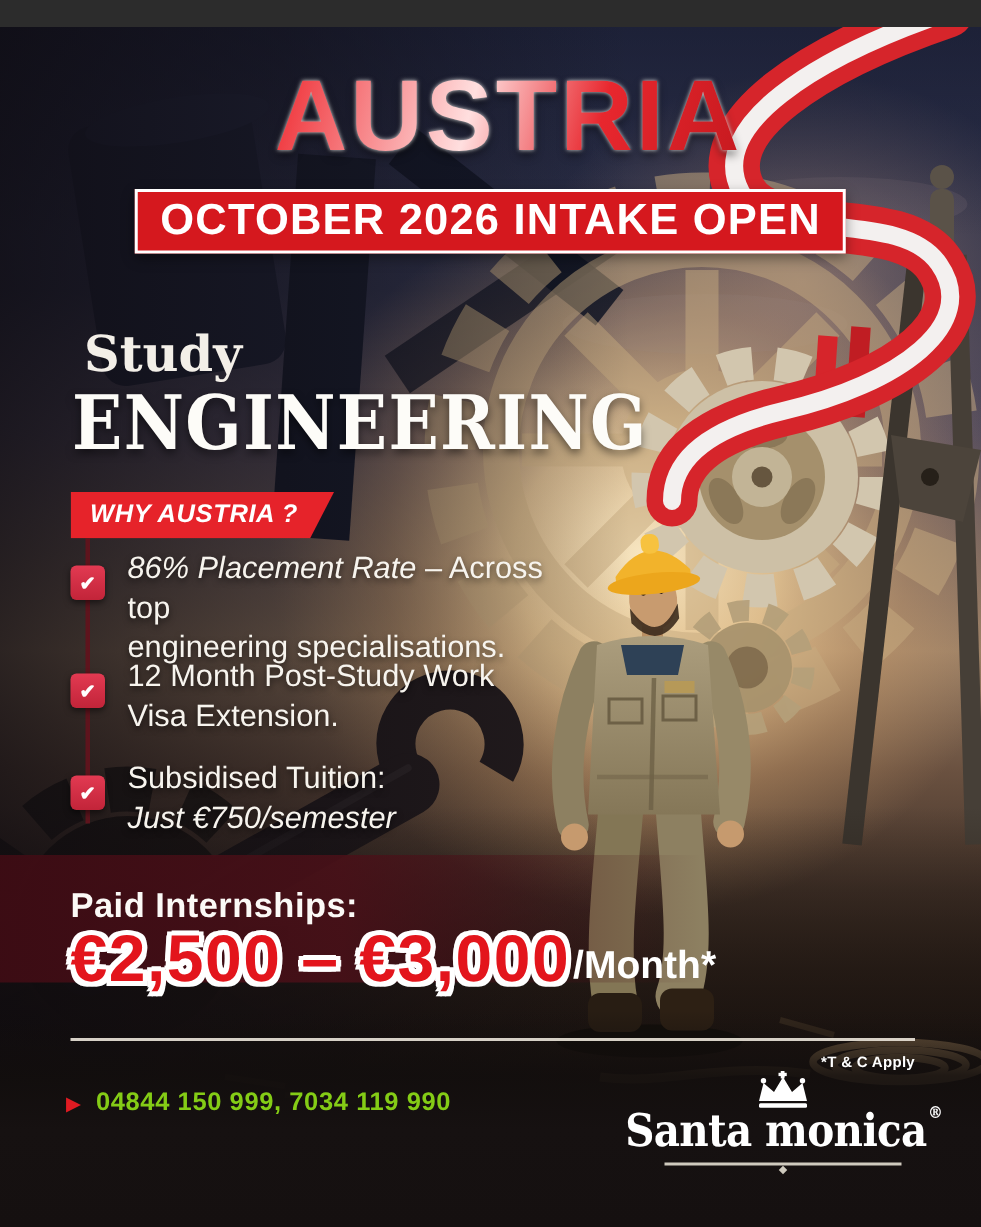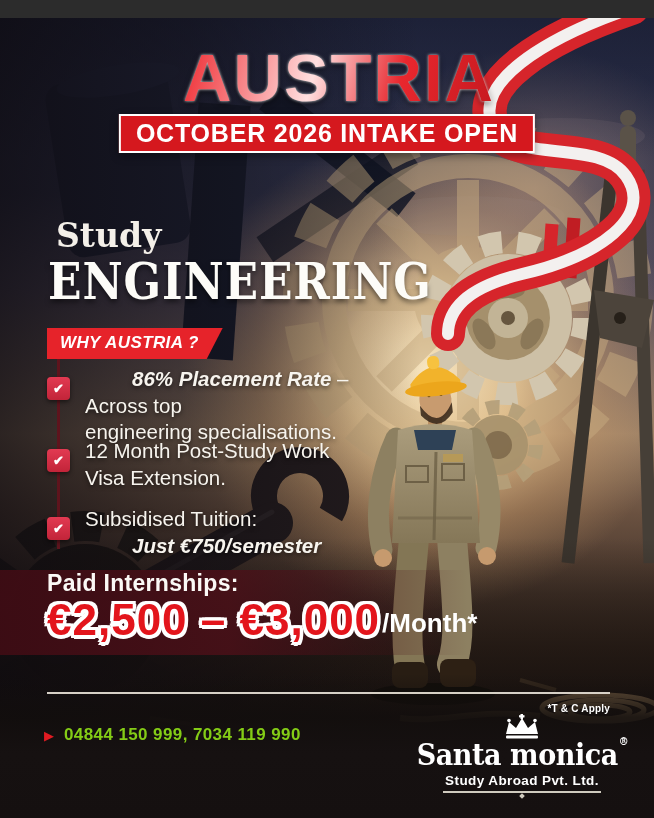--- a/index.html
+++ b/index.html
@@ -7,22 +7,22 @@
          font-family:"Liberation Sans", sans-serif; -webkit-font-smoothing:antialiased;}
   .topbar{position:absolute;top:0;left:0;width:654px;height:18px;background:#2c2c2c;z-index:5;}
   svg.bg{position:absolute;top:18px;left:0;z-index:1;}
 
   
   .title{position:absolute;top:44px;left:0;width:654px;margin:0;text-align:center;z-index:3;
     font-size:67px;line-height:1;font-weight:800;letter-spacing:2px;
     background:linear-gradient(105deg,#c31117 8%,#ee2229 26%,#ffdfdf 47%,#e8272e 60%,#a90d12 88%);
     -webkit-background-clip:text;background-clip:text;color:transparent;
     filter:drop-shadow(0 0 1.5px rgba(255,255,255,.85)) drop-shadow(0 3px 3px rgba(0,0,0,.45));padding-left:12px;}
-  .intake{position:absolute;top:114px;left:50%;transform:translateX(-50%);z-index:3;
-    background:#d5181e;border:2.5px solid #fff;color:#fff;font-weight:bold;font-size:25px;
+  .intake{position:absolute;top:126px;left:50%;transform:translateX(-50%);z-index:3;
+    background:#d5181e;border:2.5px solid #fff;color:#fff;font-weight:bold;font-size:29px;
     letter-spacing:.8px;padding:3px 15px;white-space:nowrap;box-shadow:0 3px 8px rgba(0,0,0,.4);}
 
   
   .study{position:absolute;top:216px;left:56px;z-index:3;color:#f3efe8;
     font-family:"DejaVu Serif", serif;font-weight:600;font-size:33px;}
   .prog{position:absolute;top:252px;left:48px;z-index:3;color:#fdfcf8;
     font-family:"DejaVu Serif", serif;font-weight:bold;font-size:50px;letter-spacing:1px;
     transform:scaleX(.88);transform-origin:left center;white-space:nowrap;
     text-shadow:0 3px 6px rgba(0,0,0,.5);}
 
@@ -30,26 +30,26 @@
   .badge{position:absolute;top:328px;left:47px;z-index:3;background:#e6232a;color:#fff;
     font-style:italic;font-weight:800;font-size:17px;letter-spacing:.4px;
     padding:5px 24px 6px 13px;clip-path:polygon(0 0,100% 0,calc(100% - 16px) 100%,0 100%);}
   .vline{position:absolute;top:359px;left:57px;width:2.5px;height:190px;background:#5e141d;z-index:2;}
   .item{position:absolute;left:47px;z-index:3;display:flex;gap:15px;}
   .item.i1{top:366px;} .item.i2{top:438px;} .item.i3{top:506px;}
   .chk{width:23px;height:23px;margin-top:11px;border-radius:4px;flex:0 0 auto;
     background:linear-gradient(#e23a52,#c22439);display:flex;align-items:center;justify-content:center;
     color:#fff;font-size:13px;font-weight:bold;box-shadow:0 2px 4px rgba(0,0,0,.5);}
   .itxt{width:305px;color:#f7f4ee;font-size:20.5px;line-height:1.3;text-shadow:0 2px 4px rgba(0,0,0,.55);}
-  .bi{font-weight:bold;font-style:italic;margin-left:47px;}
+  .bi{font-weight:normal;font-style:italic;}
 
   
   .paid{position:absolute;top:570px;left:0;width:544px;height:85px;z-index:3;
     background:linear-gradient(90deg,rgba(62,12,20,.95) 0%,rgba(74,16,24,.88) 42%,rgba(74,16,24,.35) 66%,rgba(74,16,24,0) 86%);
-    padding-top:0;box-sizing:border-box;}
+    padding-top:20px;box-sizing:border-box;}
   .paid-label{margin-left:47px;color:#fbf9f6;font-size:23px;font-weight:600;letter-spacing:.3px;}
   .paid-row{margin-left:47px;display:flex;align-items:flex-end;margin-top:0px;}
   .amount{color:#e3151c;font-size:44px;line-height:1.05;font-weight:800;letter-spacing:1px;white-space:nowrap;
     text-shadow:-3px -3px 0 #fff,0 -3.5px 0 #fff,3px -3px 0 #fff,-3.5px 0 0 #fff,3.5px 0 0 #fff,
       -3px 3px 0 #fff,0 3.5px 0 #fff,3px 3px 0 #fff,-2px -2px 0 #fff,2px -2px 0 #fff,-2px 2px 0 #fff,2px 2px 0 #fff;}
   .permonth{color:#fff;font-size:26px;font-weight:600;padding-bottom:4px;margin-left:2px;white-space:nowrap;}
 
   .divider{position:absolute;top:692px;left:47px;width:563px;height:2px;background:#e7e1d6;opacity:.92;z-index:3;}
   .tnc{position:absolute;top:677px;right:44px;z-index:3;color:#fff;font-size:10px;font-weight:bold;letter-spacing:.2px;margin-top:26px;}
 
@@ -297,16 +297,15 @@
         <rect x="21.5" y="0" width="2.5" height="5"></rect>
           <rect x="20" y="1.2" width="5.5" height="2.2"></rect>
         <path d="M7,20 L10,8 L17,14 L23,4 L29,14 L36,8 L39,20 Z"></path>
         <rect x="7" y="21.5" width="32" height="3" rx="1"></rect>
         <circle cx="10" cy="6.5" r="1.8"></circle>
           <circle cx="36" cy="6.5" r="1.8"></circle>
           <circle cx="23" cy="2.5" r="1.5"></circle>
       </g>
     </svg>
     <div class="brand"><span>Santa monica</span><span class="reg">®</span></div>
-    <div class="tagline">Study Abroad Pvt. Ltd.</div>
     <div class="tagrule"></div>
   </div>
 </div>
 
 </body></html>

